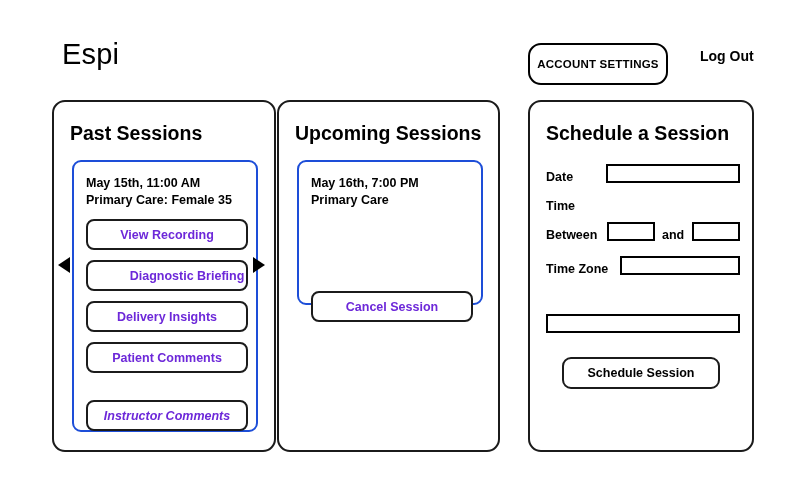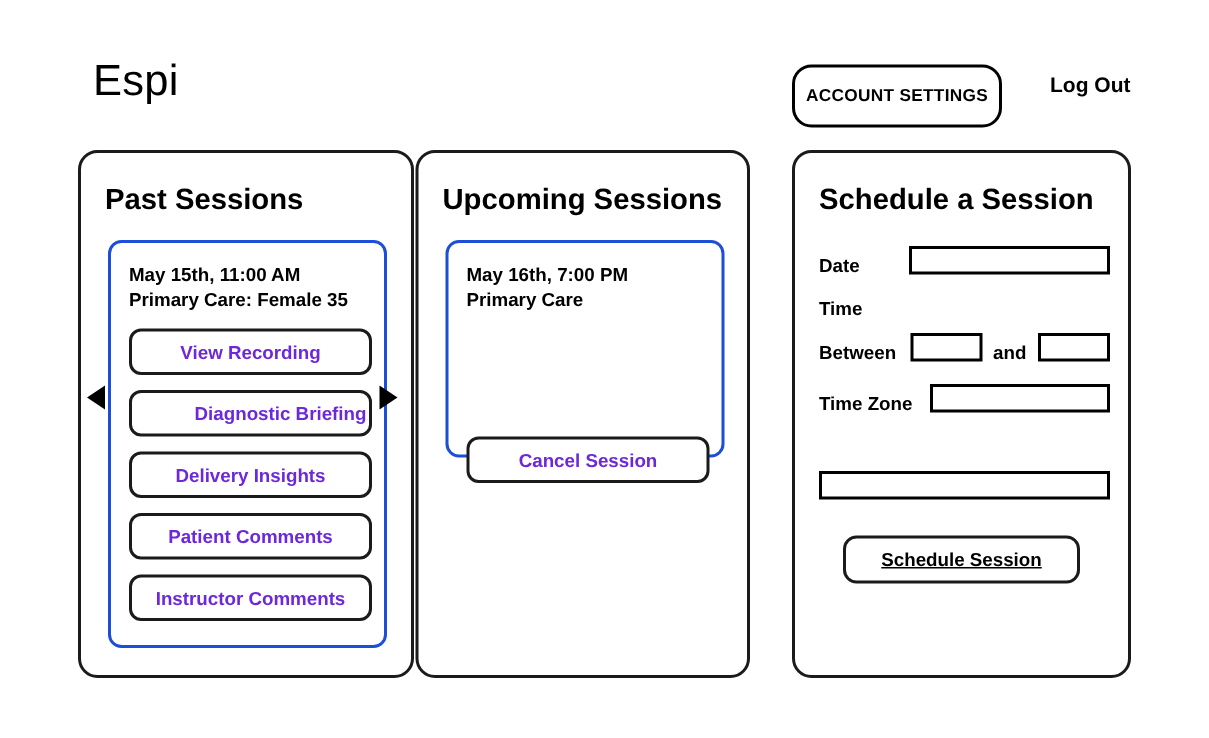--- a/index.html
+++ b/index.html
@@ -184,21 +184,20 @@
     background: #fff;
     box-sizing: border-box;
     display: flex;
     align-items: center;
     justify-content: center;
     font-size: 12.5px;
     font-weight: 700;
     cursor: pointer;
     font-family: "Liberation Sans", sans-serif;
     color: #000;
-    text-decoration: underline;
   }
 </style>
 </head>
 <body>
 
 <div id="app-header">
   <div id="brand-title">Espi</div>
   <div id="account-settings-button">ACCOUNT SETTINGS</div>
   <div id="logout-link">Log Out</div>
 </div>
@@ -207,21 +206,21 @@
   <div class="panel-title">Past Sessions</div>
 
   <div id="past-session-card" class="session-card">
     <div class="card-line l1">May 15th, 11:00 AM</div>
     <div class="card-line l2">Primary Care: Female 35</div>
 
     <div class="pill-button" style="top:57px;">View Recording</div>
     <div class="pill-button" style="top:98px;padding-left:40px;">Diagnostic Briefing</div>
     <div class="pill-button" style="top:139px;">Delivery Insights</div>
     <div class="pill-button" style="top:180px;">Patient Comments</div>
-    <div class="pill-button" style="top:221px;">Instructor Comments</div>
+    <div class="pill-button" style="top:238px;font-style:italic;">Instructor Comments</div>
   </div>
 </div>
 
 <div id="carousel-prev" class="carousel-arrow"></div>
 <div id="carousel-next" class="carousel-arrow"></div>
 
 <div id="panel-upcoming" class="panel">
   <div class="panel-title">Upcoming Sessions</div>
 
   <div id="upcoming-session-card" class="session-card">

